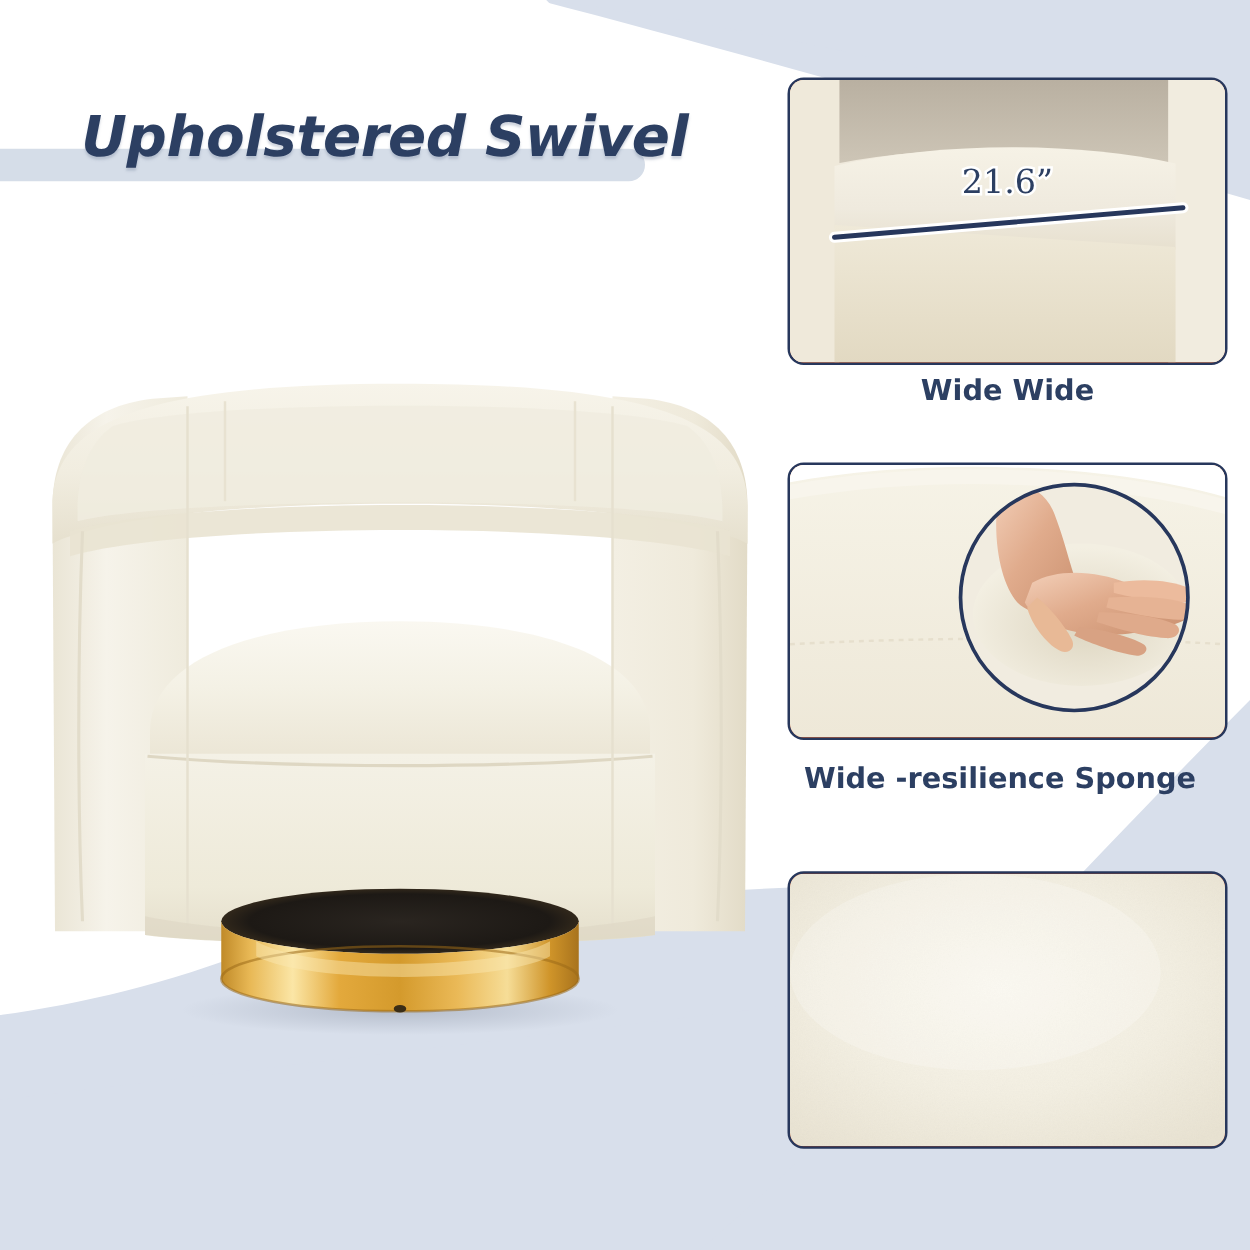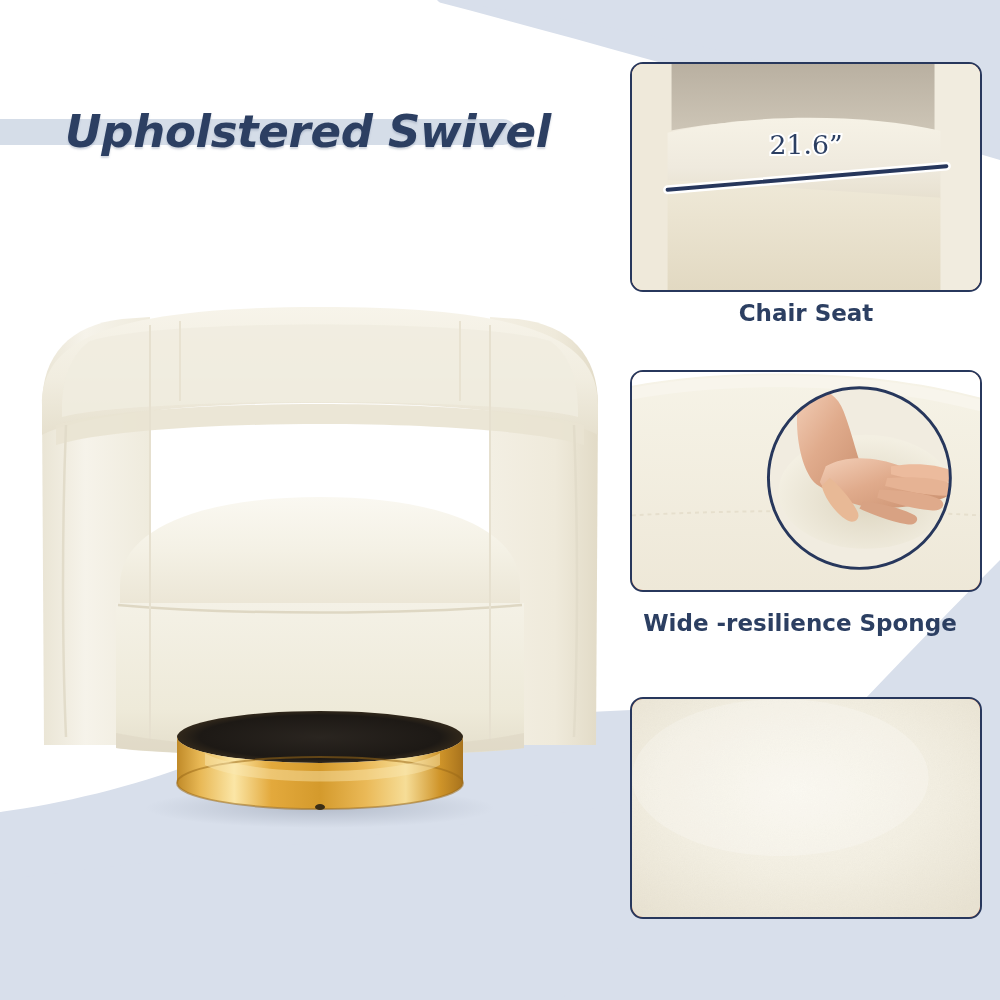--- a/index.html
+++ b/index.html
@@ -27,21 +27,20 @@
   .title-hl.row2{top:41px;width:400px;}
   .title-text{
     position:absolute;left:65px;top:0;
     font-family:"DejaVu Sans", sans-serif;
     font-style:italic;font-weight:700;
     font-size:45px;line-height:64px;
     color:#2c3f62;
     letter-spacing:-0.3px;
     white-space:nowrap;
     text-shadow:0 2px 2px rgba(120,135,160,.35);
-    margin-top:22px;
   }
 
   
   #chair{position:absolute;left:30px;top:285px;width:580px;height:555px;}
   #chair svg{display:block;width:580px;height:555px;}
 
   
   .panel{
     position:absolute;
     border:2px solid #27375c;
@@ -232,21 +231,21 @@
       <path d="M 36,70 C 120,50 232,50 312,68 L 312,138 L 36,120 Z" fill="url(#p1seat)"></path>
 
       <path d="M 36,118 L 312,136 L 312,230 L 36,230 Z" fill="url(#p1front)"></path>
 
       <path d="M 36,128 L 318,104" fill="none" stroke="#ffffff" stroke-width="9" stroke-linecap="round"></path>
       <path d="M 36,128 L 318,104" fill="none" stroke="#27375c" stroke-width="4" stroke-linecap="round"></path>
 
       <text class="dim-label" x="176" y="92" text-anchor="middle">21.6”</text>
     </svg>
   </div>
-  <div class="caption" id="caption-1">Chair Seat</div>
+  <div class="caption" id="caption-1">Wide Wide</div>
 
   <div class="panel" id="panel-2">
     <svg viewBox="0 0 352 222" preserveAspectRatio="none" xmlns="http://www.w3.org/2000/svg">
       <defs>
         <linearGradient id="p2bg" x1="0" y1="0" x2="0" y2="1">
           <stop offset="0%" stop-color="#f6f3e7"></stop>
           <stop offset="100%" stop-color="#eee8d8"></stop>
         </linearGradient>
         <radialGradient id="p2dent" cx="52%" cy="58%" r="55%">
           <stop offset="0%" stop-color="#ddd5c0"></stop>

